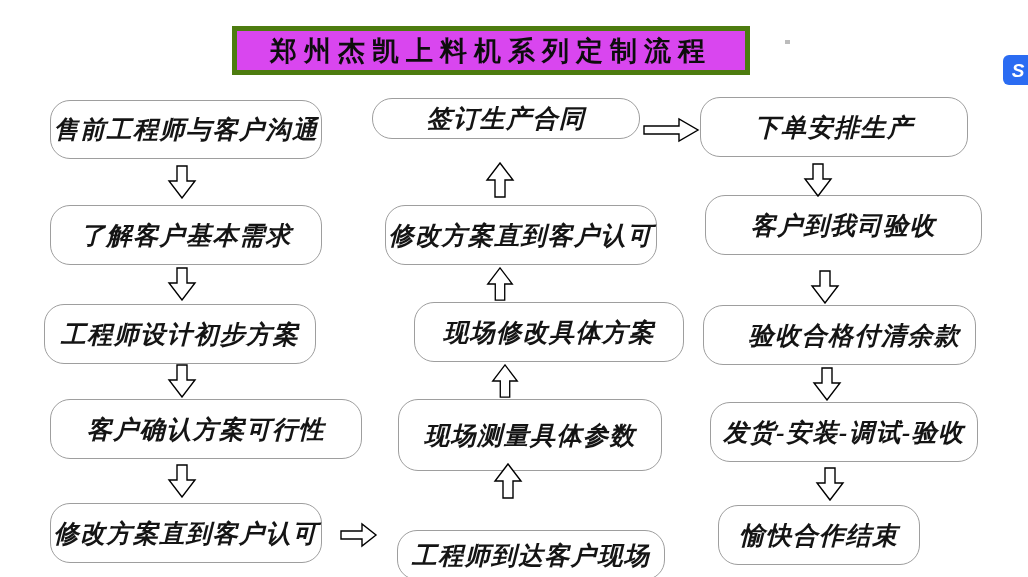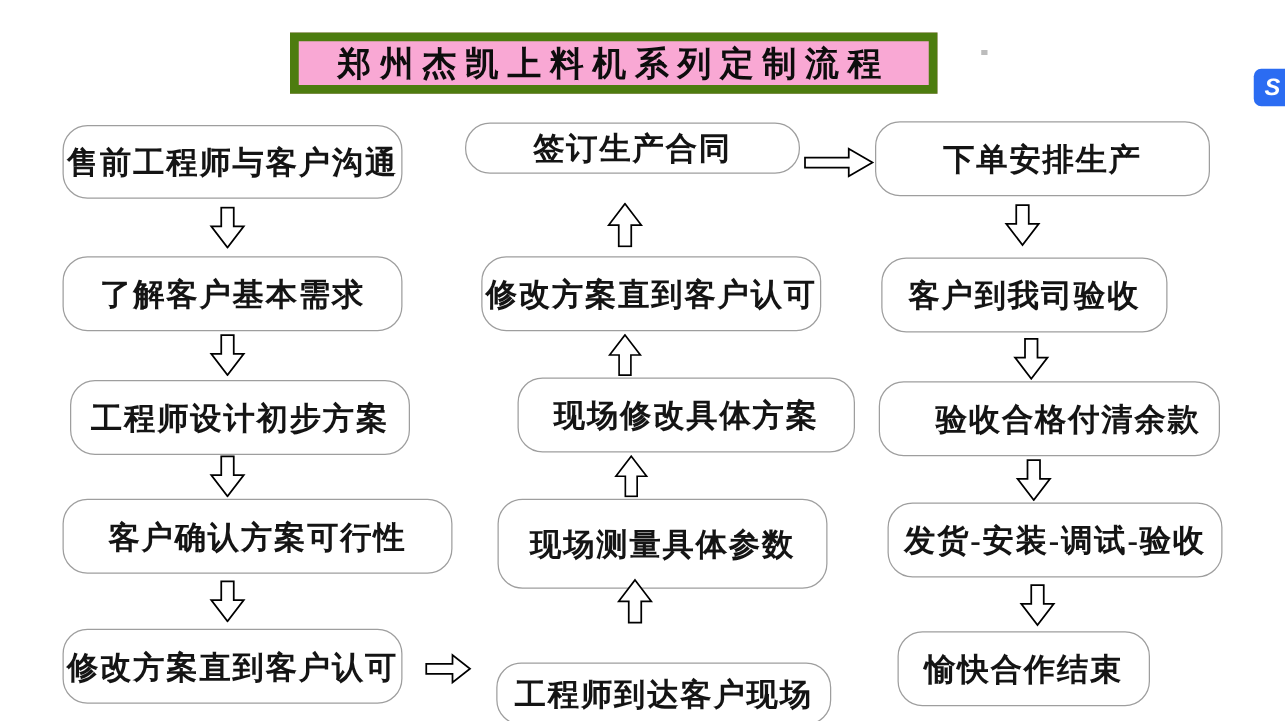--- a/index.html
+++ b/index.html
@@ -8,39 +8,40 @@
     width: 1028px;
     height: 577px;
     background: #ffffff;
     overflow: hidden;
     font-family: "Liberation Serif", "DejaVu Serif", serif;
   }
   .title-box {
     position: absolute;
     left: 232px; top: 26px;
     width: 518px; height: 49px;
-    border: 7px solid #4d7c0f;
-    background: #f9a8d4;
+    border: 5px solid #4d7c0f;
+    background: #d946ef;
     display: flex; align-items: center; justify-content: center;
     box-sizing: border-box;
   }
   .title-text {
     font-size: 27px;
     font-weight: bold;
     letter-spacing: 7px;
     color: #0d0d0d;
     white-space: nowrap;
   }
   .node {
     position: absolute;
     border: 1px solid #9e9e9e;
     border-radius: 20px;
     background: #ffffff;
     display: flex; align-items: center; justify-content: center;
     box-sizing: border-box;
+    font-style: italic;
   }
   .node span {
     font-size: 25px;
     font-weight: 600;
     letter-spacing: 1.5px;
     color: #141414;
     white-space: nowrap;
   }
   .arrow { position: absolute; }
   .arrow polygon { fill: #ffffff; stroke: #000000; stroke-width: 1.4; stroke-linejoin: miter; }
@@ -78,21 +79,21 @@
   </div>
 
   <div class="speck"></div>
 
   <div class="node" style="left:50px; top:100px; width:272px; height:59px;">
     <span>售前工程师与客户沟通</span>
   </div>
   <div class="node" style="left:50px; top:205px; width:272px; height:60px;">
     <span>了解客户基本需求</span>
   </div>
-  <div class="node" style="left:56px; top:304px; width:272px; height:60px;">
+  <div class="node" style="left:44px; top:304px; width:272px; height:60px;">
     <span>工程师设计初步方案</span>
   </div>
   <div class="node" style="left:50px; top:399px; width:312px; height:60px;">
     <span>客户确认方案可行性</span>
   </div>
   <div class="node" style="left:50px; top:503px; width:272px; height:60px;">
     <span>修改方案直到客户认可</span>
   </div>
 
   <div class="node" style="left:372px; top:98px; width:268px; height:41px;">
@@ -107,21 +108,21 @@
   <div class="node" style="left:398px; top:399px; width:264px; height:72px;">
     <span>现场测量具体参数</span>
   </div>
   <div class="node" style="left:397px; top:530px; width:268px; height:50px;">
     <span>工程师到达客户现场</span>
   </div>
 
   <div class="node" style="left:700px; top:97px; width:268px; height:60px;">
     <span>下单安排生产</span>
   </div>
-  <div class="node" style="left:705px; top:206px; width:229px; height:60px;">
+  <div class="node" style="left:705px; top:195px; width:277px; height:60px;">
     <span>客户到我司验收</span>
   </div>
   <div class="node" style="left:703px; top:305px; width:273px; height:60px;padding-left:30px;">
     <span>验收合格付清余款</span>
   </div>
   <div class="node" style="left:710px; top:402px; width:268px; height:60px;">
     <span>发货-安装-调试-验收</span>
   </div>
   <div class="node" style="left:718px; top:505px; width:202px; height:60px;">
     <span>愉快合作结束</span>

